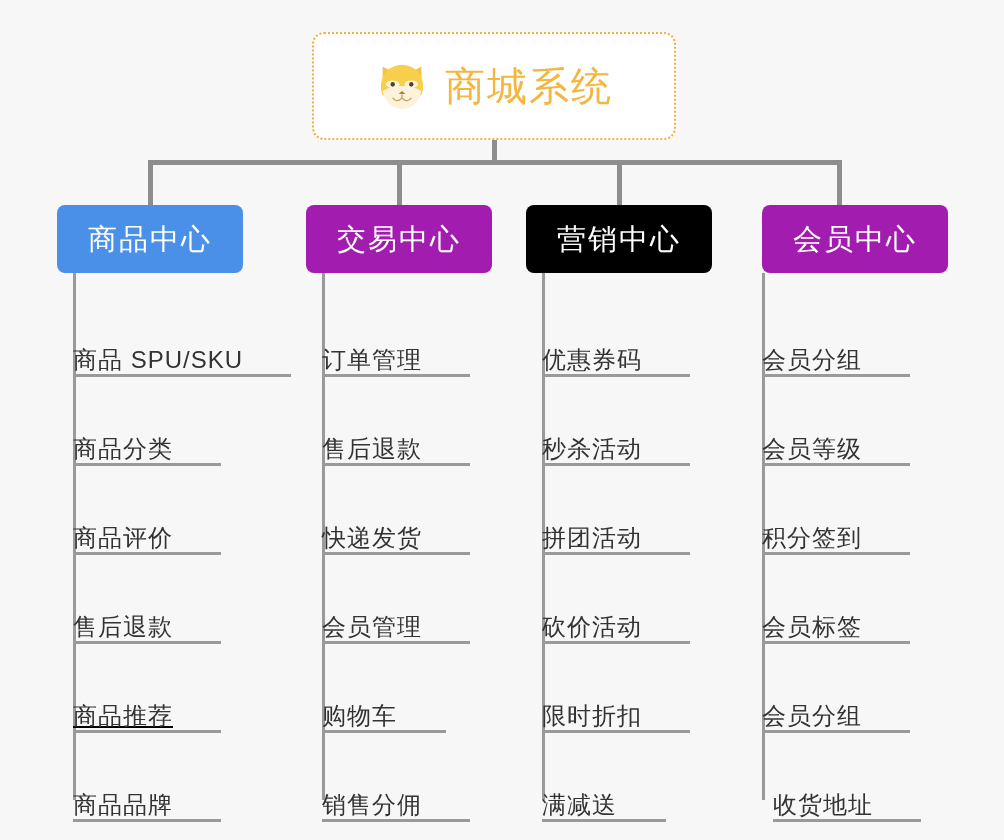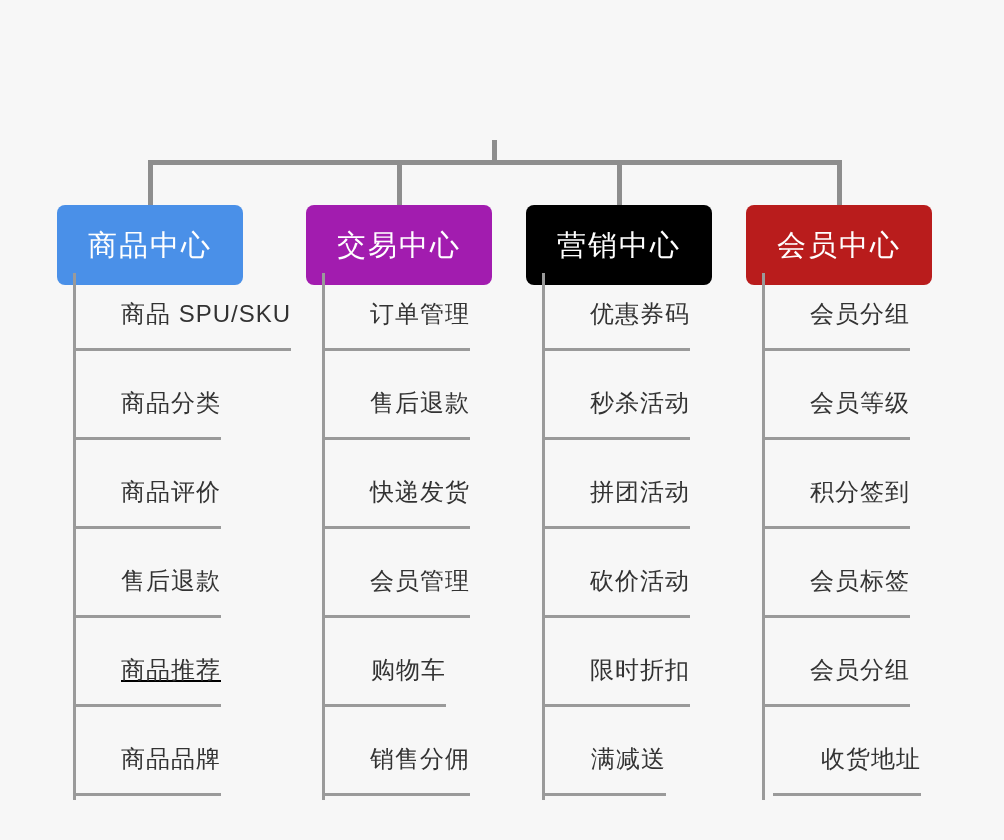--- a/index.html
+++ b/index.html
@@ -62,21 +62,21 @@
 
   
   .column {
     position: absolute;
     top: 205px;
   }
   .cat-box {
     position: absolute;
     left: 0;
     top: 0;
-    height: 80px;
+    height: 68px;
     border-radius: 8px;
     display: flex;
     align-items: center;
     justify-content: center;
     box-sizing: border-box;
   }
   .cat-label {
     color: #ffffff;
     font-size: 29px;
     letter-spacing: 2px;
@@ -92,36 +92,61 @@
     top: 68px;
   }
 
   
   .leaf {
     position: absolute;
     box-sizing: border-box;
     border-bottom: 3px solid #9a9a9a;
     display: flex;
     align-items: flex-end;
-    justify-content: flex-end;
-    padding-bottom: 20px;
+    justify-content: flex-start;
+    padding-bottom: 0;
+    margin-top: 46px;
   }
   .leaf-label {
     font-size: 24px;
     color: #333333;
     white-space: nowrap;
     line-height: 1.15;
     letter-spacing: 1px;
   }
 </style>
 </head>
 <body>
 
 <div id="mindmap">
 
+  <div class="root-node">
+    <svg class="root-icon" viewBox="0 0 64 64" xmlns="http://www.w3.org/2000/svg">
+
+      <path d="M9 9 L9 30 L22 16 Z" fill="#f5c342"></path>
+      <path d="M55 9 L55 30 L42 16 Z" fill="#f5c342"></path>
+
+      <path d="M32 7 C16 7 7 19 7 33 C7 37 8 40 9 43 L55 43 C56 40 57 37 57 33 C57 19 48 7 32 7 Z" fill="#f8cf4a"></path>
+
+      <path d="M9 38 C12 52 21 59 32 59 C43 59 52 52 55 38 C48 34 40 32 32 32 C24 32 16 34 9 38 Z" fill="#fdf3dc"></path>
+
+      <ellipse cx="21" cy="30" rx="8" ry="4.6" fill="#fdf3dc"></ellipse>
+      <ellipse cx="43" cy="30" rx="8" ry="4.6" fill="#fdf3dc"></ellipse>
+
+      <ellipse cx="21" cy="30" rx="2.6" ry="2.8" fill="#55412a"></ellipse>
+      <ellipse cx="43" cy="30" rx="2.6" ry="2.8" fill="#55412a"></ellipse>
+
+      <path d="M32 38 L28 41.5 L36 41.5 Z" fill="#a8813f"></path>
+
+      <path d="M32 42 L32 46" stroke="#c9a05a" stroke-width="1.6" fill="none"></path>
+      <path d="M32 46 C28 51 23 50 21 46" stroke="#c9a05a" stroke-width="1.6" fill="none"></path>
+      <path d="M32 46 C36 51 41 50 43 46" stroke="#c9a05a" stroke-width="1.6" fill="none"></path>
+    </svg>
+    <span class="root-title">商城系统</span>
+  </div>
 
   <div class="conn conn-v" style="left:492px; top:140px; height:24px;"></div>
   <div class="conn conn-h" style="left:148px; top:160px; width:694px;"></div>
   <div class="conn conn-v" style="left:148px; top:160px; height:45px;"></div>
   <div class="conn conn-v" style="left:397px; top:160px; height:45px;"></div>
   <div class="conn conn-v" style="left:617px; top:160px; height:45px;"></div>
   <div class="conn conn-v" style="left:837px; top:160px; height:45px;"></div>
 
   <div class="column" style="left:57px;">
     <div class="cat-box" style="width:186px; background:#4a90e8;">
@@ -192,21 +217,21 @@
       </div>
     <div class="leaf" style="left:16px; top:451px; width:148px;">
         <span class="leaf-label">限时折扣</span>
       </div>
     <div class="leaf" style="left:16px; top:540px; width:124px;">
         <span class="leaf-label">满减送</span>
       </div>
   </div>
 
   <div class="column" style="left:746px;">
-    <div class="cat-box" style="width:186px; background:#b91c1c;">
+    <div class="cat-box" style="width:186px; background:#a21caf;margin-left:16px;">
       <span class="cat-label">会员中心</span>
     </div>
     <div class="spine" style="left:16px; height:527px;"></div>
     <div class="leaf" style="left:16px; top:95px;  width:148px;">
         <span class="leaf-label">会员分组</span>
       </div>
     <div class="leaf" style="left:16px; top:184px; width:148px;">
         <span class="leaf-label">会员等级</span>
       </div>
     <div class="leaf" style="left:16px; top:273px; width:148px;">

